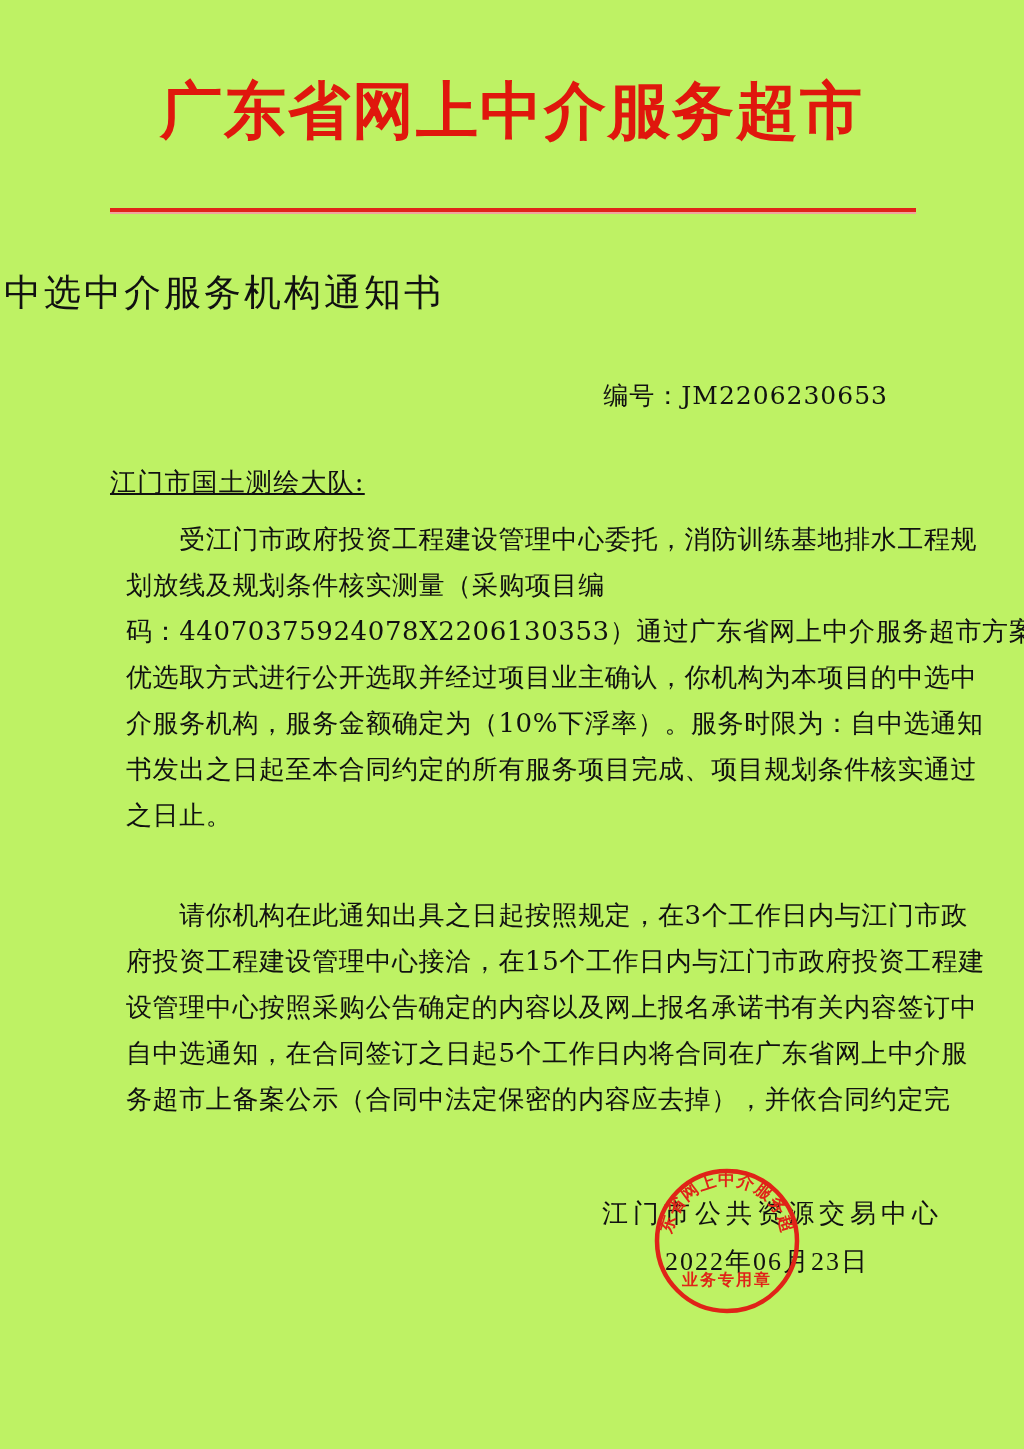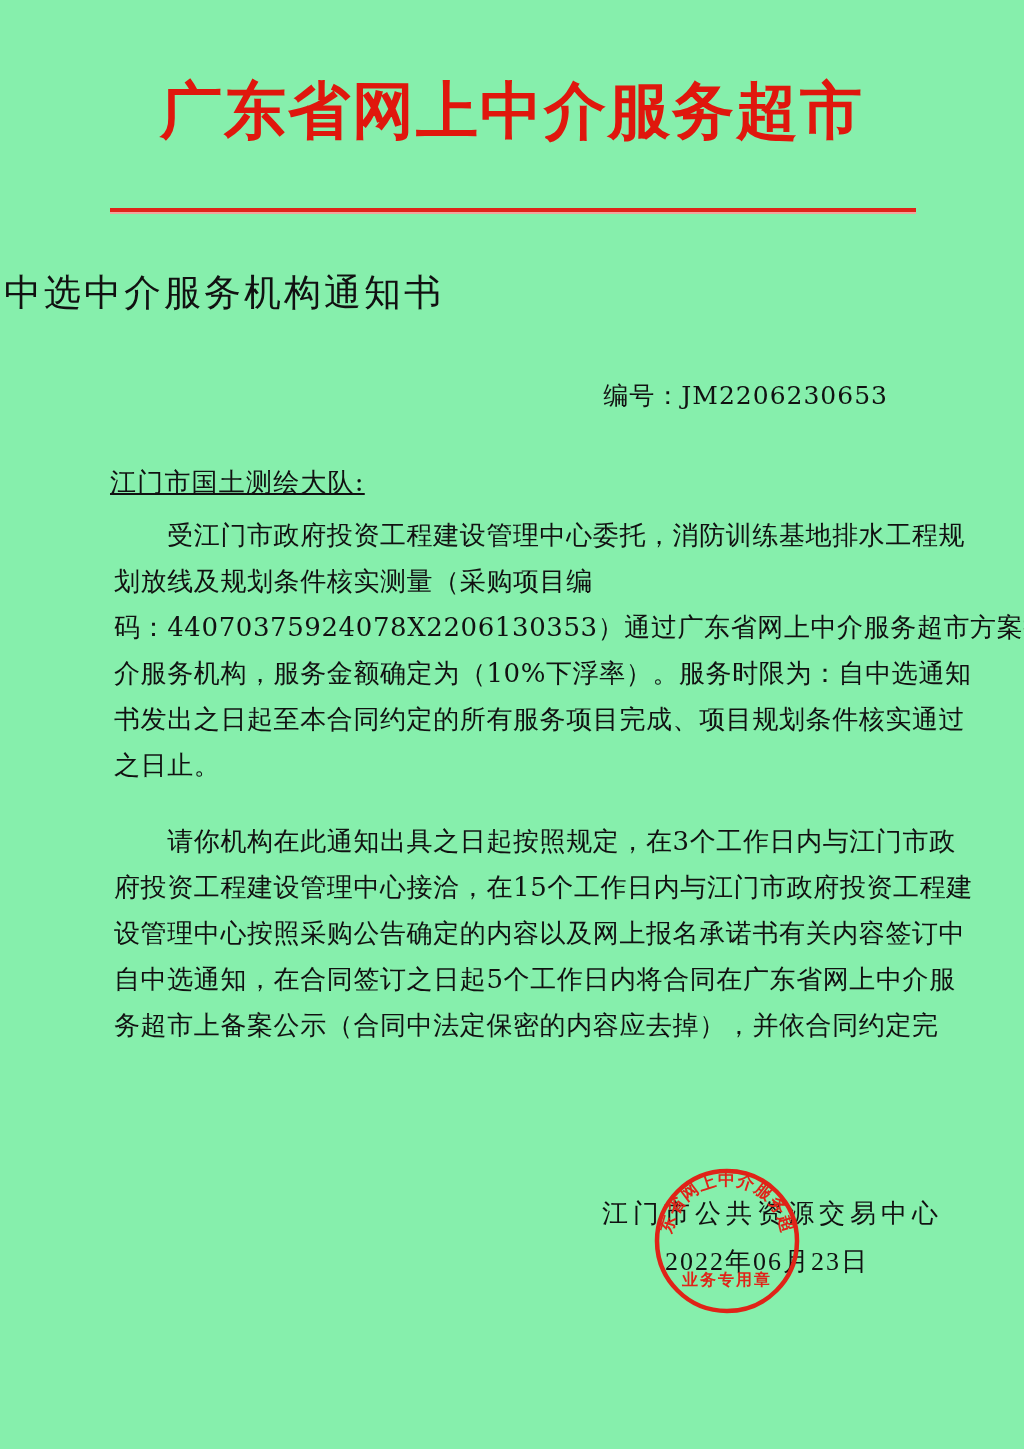--- a/index.html
+++ b/index.html
@@ -12,21 +12,21 @@
     height: 1449px;
     position: relative;
     overflow: hidden;
     font-family: "DejaVu Serif", "Liberation Serif", serif;
     color: #1a1a1a;
   }
 
   .page {
     position: absolute;
     inset: 0;
-    background: #86efac;
+    background: #bef264;
   }
 
   
   .masthead {
     position: absolute;
     left: 0;
     top: 78px;
     width: 1024px;
     text-align: center;
   }
@@ -105,21 +105,21 @@
     margin-bottom: 12px;
     text-decoration: underline;
   }
   .para {
     font-size: 26px;
     line-height: 46px;
     letter-spacing: 0.6px;
     color: #111;
     text-align: justify;
     text-justify: inter-character;
-    margin: 4px;
+    margin: 16px;
   }
   .para .ln {
     display: block;
     white-space: nowrap;
   }
   .para-gap {
     height: 22px;
   }
 
   
@@ -193,20 +193,21 @@
   <div class="doc-number">编号：JM2206230653</div>
 
   <div class="body-block">
 
     <div class="salutation">江门市国土测绘大队:</div>
 
     <div class="para">
       <span class="ln">　　受江门市政府投资工程建设管理中心委托，消防训练基地排水工程规</span>
       <span class="ln">划放线及规划条件核实测量（采购项目编</span>
       <span class="ln">码：44070375924078X2206130353）通过广东省网上中介服务超市方案择</span>
+      <span class="ln">优选取方式进行公开选取并经过项目业主确认，你机构为本项目的中选中</span>
       <span class="ln">介服务机构，服务金额确定为（10%下浮率）。服务时限为：自中选通知</span>
       <span class="ln">书发出之日起至本合同约定的所有服务项目完成、项目规划条件核实通过</span>
       <span class="ln">之日止。</span>
     </div>
 
     <div class="para-gap"></div>
 
     <div class="para">
       <span class="ln">　　请你机构在此通知出具之日起按照规定，在3个工作日内与江门市政</span>
       <span class="ln">府投资工程建设管理中心接洽，在15个工作日内与江门市政府投资工程建</span>

